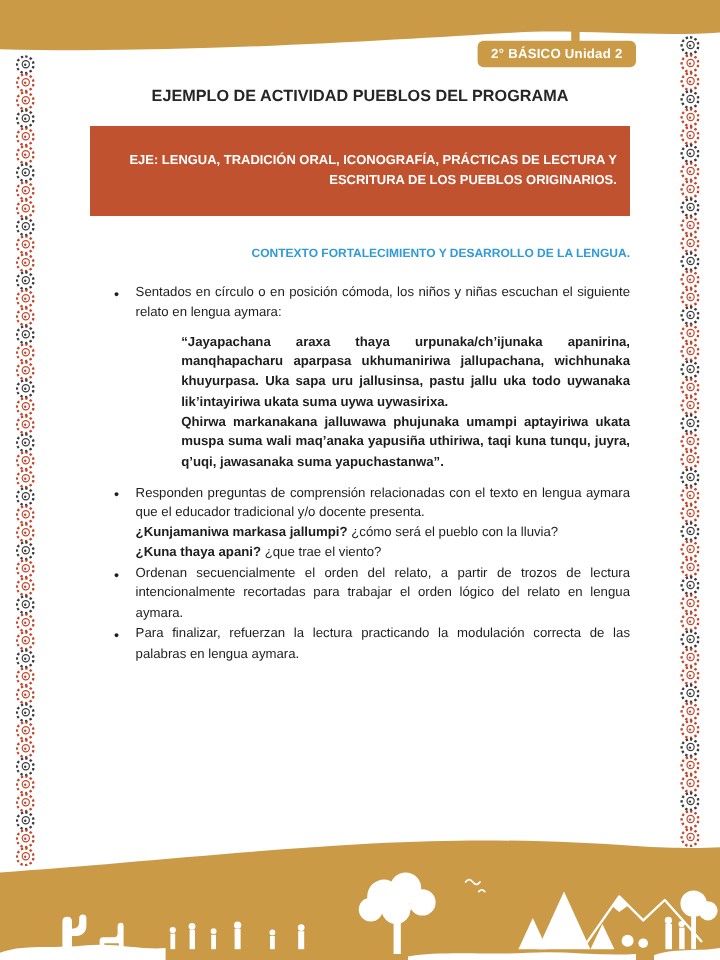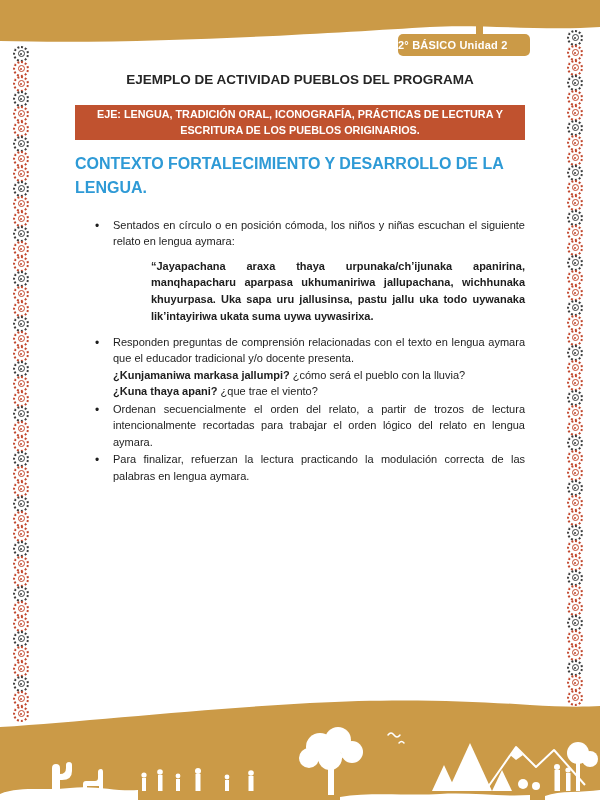--- a/index.html
+++ b/index.html
@@ -7,21 +7,21 @@
     position:relative;width:600px;height:800px;margin:0 auto;
     background:#ffffff;overflow:hidden;
     font-family:"Liberation Sans",sans-serif;color:#1d1d1d;
   }
   
   .top-band{position:absolute;top:0;left:0;width:600px;height:60px;}
   .badge-stem{position:absolute;top:22px;left:476px;width:7px;height:16px;background:#cb9a47;}
   .unit-badge{
     position:absolute;top:34px;left:398px;width:132px;height:22px;
     background:#cb9a47;border-radius:5px;color:#ffffff;
-    font-size:11px;font-weight:bold;display:flex;align-items:center;
+    font-size:11px;font-weight:bold;display:flex;align-items:center;justify-content:center;
     letter-spacing:.2px;
   }
   
   .border-col{position:absolute;width:22px;display:flex;flex-direction:column;align-items:center;}
   .border-left{left:10px;top:46px;}
   .border-right{left:564px;top:30px;}
   .rosette{height:15px;width:20px;display:flex;align-items:center;justify-content:center;flex:0 0 15px;}
   .rosette .outer{
     width:12px;height:12px;border:2px dotted currentColor;border-radius:50%;
     display:flex;align-items:center;justify-content:center;
@@ -31,23 +31,23 @@
     display:flex;align-items:center;justify-content:center;
   }
   .rosette .inner::after{
     content:"";width:2px;height:2px;border-radius:50%;background:currentColor;
   }
   
   .content{position:absolute;left:75px;top:70px;width:450px;font-size:11px;line-height:1.5;}
   .page-title{text-align:center;font-weight:bold;font-size:13.5px;color:#262626;margin:0 0 15px 0;}
   .eje-banner{
     color:#ffffff;font-weight:bold;font-size:10.8px;line-height:1.5;
-    padding:1px 11px;margin-bottom:12px;text-align:center;
-  }
-  .context-heading{font-weight:bold;font-size:16px;margin:0 0 17px 0;}
+    padding:21px 11px;margin-bottom:24px;text-align:right;
+  }
+  .context-heading{font-weight:bold;font-size:10px;margin:0 0 17px 0;text-align:right;}
   .activity-line{padding-left:58px;text-indent:-58px;margin:0 0 14px 0;text-align:justify;}
   .activity-label{font-weight:bold;}
   .examples-heading{margin:12px 0 2px 0;}
   ul.bullets{list-style:none;margin:0;padding:0;}
   ul.bullets > li{position:relative;padding-left:38px;text-align:justify;margin:0 0 1px 0;}
   ul.bullets > li::before{
     content:"\2022";position:absolute;left:20px;top:0;font-size:12px;
   }
   .aymara-quote{
     margin:8px 0 9px 38px;font-weight:bold;text-align:justify;line-height:1.52;
@@ -533,20 +533,21 @@
 
     <h2 class="context-heading" id="context-heading" style="color: rgb(46, 154, 214);">CONTEXTO FORTALECIMIENTO Y DESARROLLO DE LA LENGUA.</h2>
 
 
 
     <ul class="bullets">
       <li>
         <span>Sentados en círculo o en posición cómoda, los niños y niñas escuchan el siguiente relato en lengua aymara:</span>
         <div class="aymara-quote">
           <div>“Jayapachana araxa thaya urpunaka/ch’ijunaka apanirina, manqhapacharu aparpasa ukhumaniriwa jallupachana, wichhunaka khuyurpasa. Uka sapa uru jallusinsa, pastu jallu uka todo uywanaka lik’intayiriwa ukata suma uywa uywasirixa.</div>
+          <div>Qhirwa markanakana jalluwawa phujunaka umampi aptayiriwa ukata muspa suma wali maq’anaka yapusiña uthiriwa, taqi kuna tunqu, juyra, q’uqi, jawasanaka suma yapuchastanwa”.</div>
         </div>
       </li>
       <li>
         <span>Responden preguntas de comprensión relacionadas con el texto en lengua aymara que el educador tradicional y/o docente presenta.</span>
         <div class="q-line"><span class="q-bold">¿Kunjamaniwa markasa jallumpi?</span><span> ¿cómo será el pueblo con la lluvia?</span></div>
         <div class="q-line"><span class="q-bold">¿Kuna thaya apani?</span><span> ¿que trae el viento?</span></div>
       </li>
       <li><span>Ordenan secuencialmente el orden del relato, a partir de trozos de lectura intencionalmente recortadas para trabajar el orden lógico del relato en lengua aymara.</span></li>
       <li><span>Para finalizar, refuerzan la lectura practicando la modulación correcta de las palabras en lengua aymara.</span></li>
     </ul>

